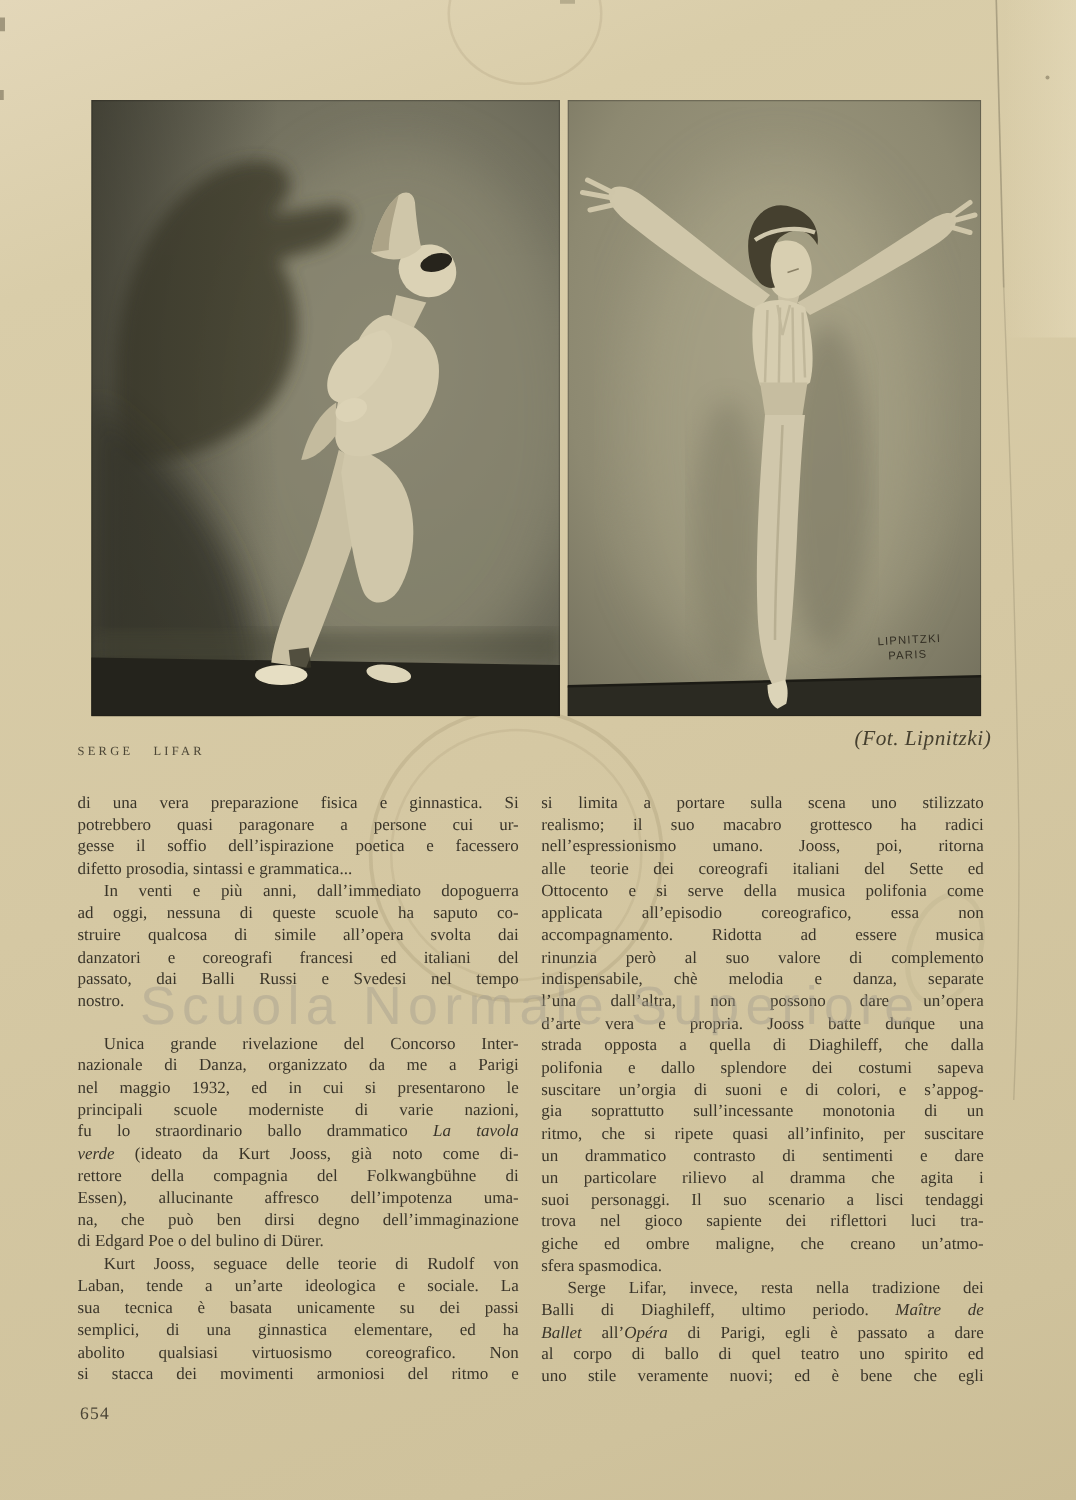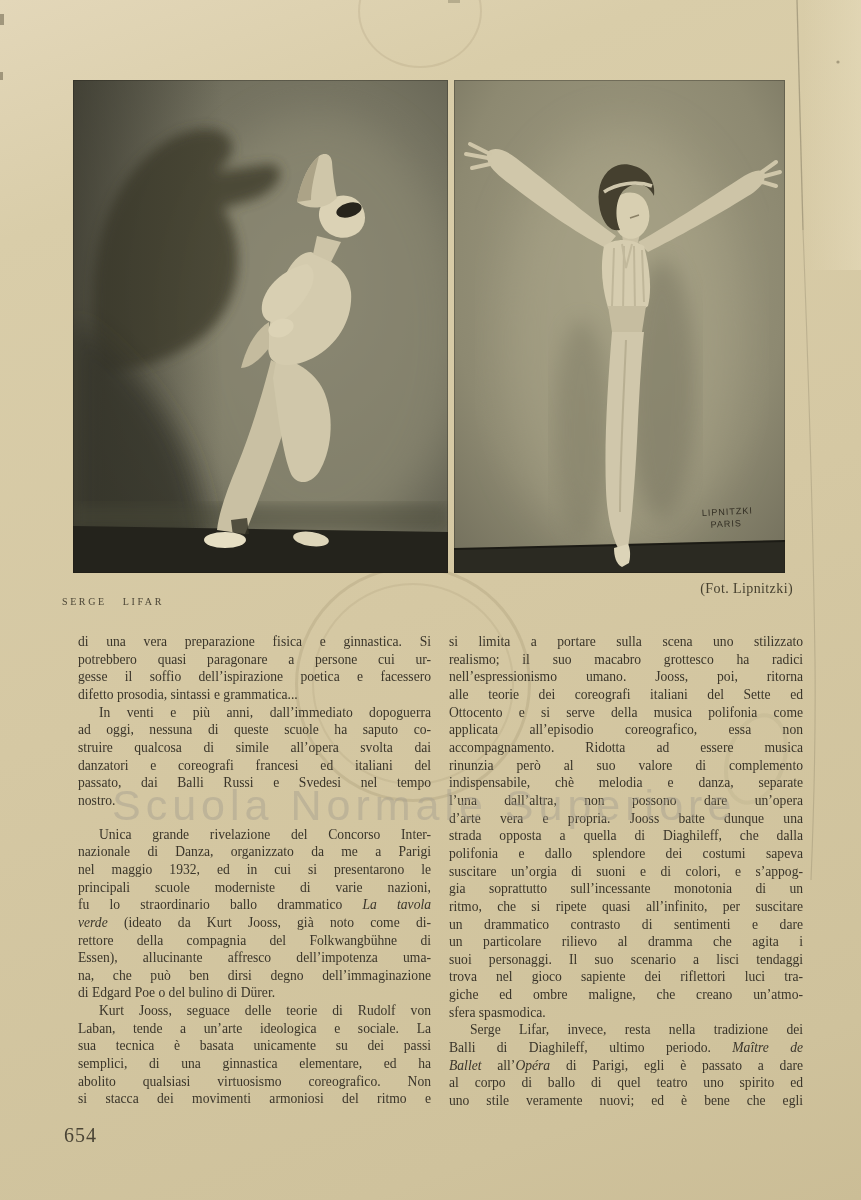--- a/index.html
+++ b/index.html
@@ -8,35 +8,35 @@
     background:linear-gradient(160deg,#e3d7b9 0%,#d9cda9 16%,#d5c8a3 50%,#cfc29c 88%,#cbbd96 100%);
     font-family:"Liberation Serif", serif;color:#3b362b;
   }
   
   .photos{position:absolute;left:73px;top:80px;display:flex;gap:6px;z-index:2;}
   .photo{margin:0;padding:0;line-height:0;}
   .photo svg{display:block;}
   
   .caption{position:absolute;left:62px;top:596px;width:725px;text-align:left;
     font-size:10px;letter-spacing:2.6px;word-spacing:11px;color:#4c4636;z-index:3;}
-  .credit{position:absolute;right:68px;top:581px;font-size:14px;
+  .credit{position:absolute;right:68px;top:581px;font-style:italic;font-size:17px;
     letter-spacing:.4px;color:#46402f;z-index:3;}
   
   .col{position:absolute;top:633px;width:353px;font-size:13.6px;line-height:17.65px;
-    color:#3a352a;z-index:3;margin-left:16px;}
+    color:#3a352a;z-index:3;}
   .col-left{left:62px;}
   .col-right{left:433px;width:354px;}
   .para{margin:0;}
   .para.gap{margin-top:16px;}
   .tline{text-align:justify;text-align-last:justify;}
   .tline.end{text-align-last:left;}
   .tline.ind{text-indent:21px;}
   .tline i{font-style:italic;}
   
-  .folio{position:absolute;left:64px;top:1124px;font-size:20px;letter-spacing:1px;
+  .folio{position:absolute;left:64px;top:1124px;font-size:14px;letter-spacing:1px;
     color:#4a4435;z-index:3;}
   
   .stamp{position:absolute;left:295px;top:566px;width:230px;height:230px;border-radius:50%;
     border:3px solid rgba(140,125,92,.20);z-index:1;}
   .stamp::after{content:"";position:absolute;left:14px;top:14px;right:14px;bottom:14px;
     border-radius:50%;border:2px solid rgba(140,125,92,.14);}
   .stamp-top{position:absolute;left:358px;top:-46px;width:120px;height:110px;border-radius:50%;
     border:2px solid rgba(140,125,92,.16);z-index:1;}
   .wm-text{position:absolute;left:112px;top:781px;font-family:"Liberation Sans",sans-serif;
     font-size:43px;letter-spacing:5px;color:rgba(163,158,143,.45);z-index:4;white-space:nowrap;

